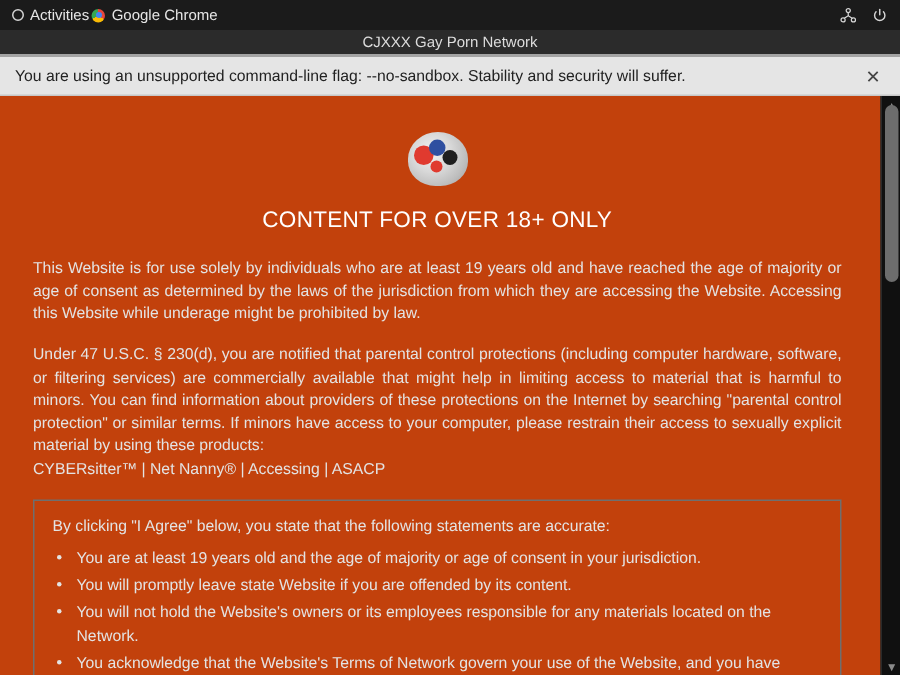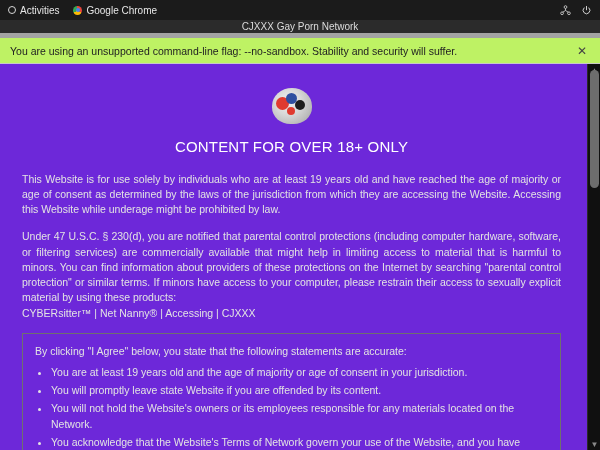--- a/index.html
+++ b/index.html
@@ -13,21 +13,21 @@
   
   .topbar {
     height: 20px;
     background: #1b1b1b;
     display: flex;
     align-items: center;
     color: #e6e6e6;
     font-size: 10px;
     position: relative;
   }
-  .topbar-left { display: flex; align-items: center; gap: 14px; padding-left: 8px; }
+  .topbar-left { display: flex; align-items: center; gap: 2px; padding-left: 8px; }
   .tb-item { display: flex; align-items: center; gap: 4px; cursor: default; }
   .dot-circle {
     width: 8px; height: 8px; border-radius: 50%;
     border: 1.3px solid #d6d6d6; display: inline-block;
   }
   .chrome-glyph {
     width: 9px; height: 9px; border-radius: 50%;
     background: conic-gradient(#e8453c 0deg 120deg, #fabb05 120deg 240deg, #34a853 240deg 360deg);
     position: relative; display: inline-block;
   }
@@ -45,44 +45,44 @@
   }
   .icon-svg { display: block; }
 
   
   .winbar {
     height: 18px;
     background: #2b2b2b;
     color: #dcdcdc;
     font-size: 10px;
     display: flex; align-items: center; justify-content: center;
-    border-bottom: 5px solid #a3a3a3;
+    border-bottom: 2px solid #a3a3a3;
   }
 
   
   .infobar {
     height: 26px;
-    background: #bef264;
+    background: #e5e5e5;
     border-bottom: 1px solid #c8c8c8;
     display: flex; align-items: center;
     padding: 0 10px;
     font-size: 10.5px;
     color: #222;
   }
   .infobar-text { flex: 1; }
   .infobar-close {
     width: 16px; height: 16px; display: flex; align-items: center; justify-content: center;
     color: #444; font-size: 12px; cursor: pointer;
   }
 
   
   .page {
     position: relative;
     height: 386px;
-    background: #6d28d9;
+    background: #c2410c;
     overflow: hidden;
   }
   .page-inner {
     padding: 14px 22px 0 22px;
     color: #e3e3e3;
     font-size: 10.5px;
     line-height: 1.45;
     width: 583px;
   }
 
@@ -191,21 +191,21 @@
         <span class="blob b4"></span>
       </div>
     </div>
 
     <h1 class="title">CONTENT FOR OVER 18+ ONLY</h1>
 
     <p class="body">This Website is for use solely by individuals who are at least 19 years old and have reached the age of majority or age of consent as determined by the laws of the jurisdiction from which they are accessing the Website. Accessing this Website while underage might be prohibited by law.</p>
 
     <p class="body">
       <span>Under </span><a class="lnk">47 U.S.C. § 230(d)</a><span>, you are notified that parental control protections (including computer hardware, software, or filtering services) are commercially available that might help in limiting access to material that is harmful to minors. You can find information about providers of these protections on the Internet by searching "parental control protection" or similar terms. If minors have access to your computer, please restrain their access to sexually explicit material by using these products:</span><br>
-      <a class="lnk">CYBERsitter™</a> | <a class="lnk">Net Nanny®</a> | <a class="lnk">Accessing</a> | <a class="lnk">CJXXX</a>
+      <a class="lnk">CYBERsitter™</a> | <a class="lnk">Net Nanny®</a> | <a class="lnk">Accessing</a> | <a class="lnk">ASACP</a>
     </p>
 
     <div class="agree-box">
       <div class="lead">By clicking "I Agree" below, you state that the following statements are accurate:</div>
       <ul>
         <li>You are at least 19 years old and the age of majority or age of consent in your jurisdiction.</li>
         <li>You will promptly leave state Website if you are offended by its content.</li>
         <li>You will not hold the Website's owners or its employees responsible for any materials located on the Network.</li>
         <li>
           You acknowledge that the Website's <a class="lnk">Terms of Network</a> govern your use of the Website, and you have reviewed and agree to be bound by the .

